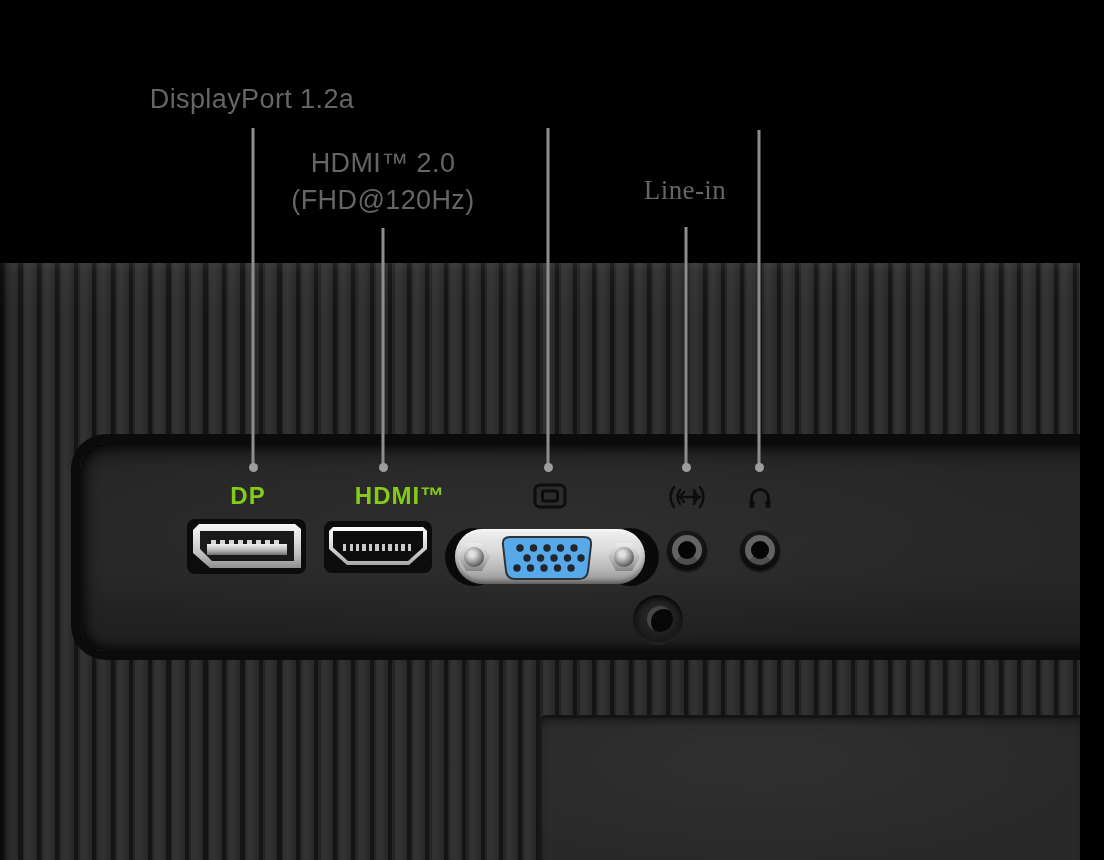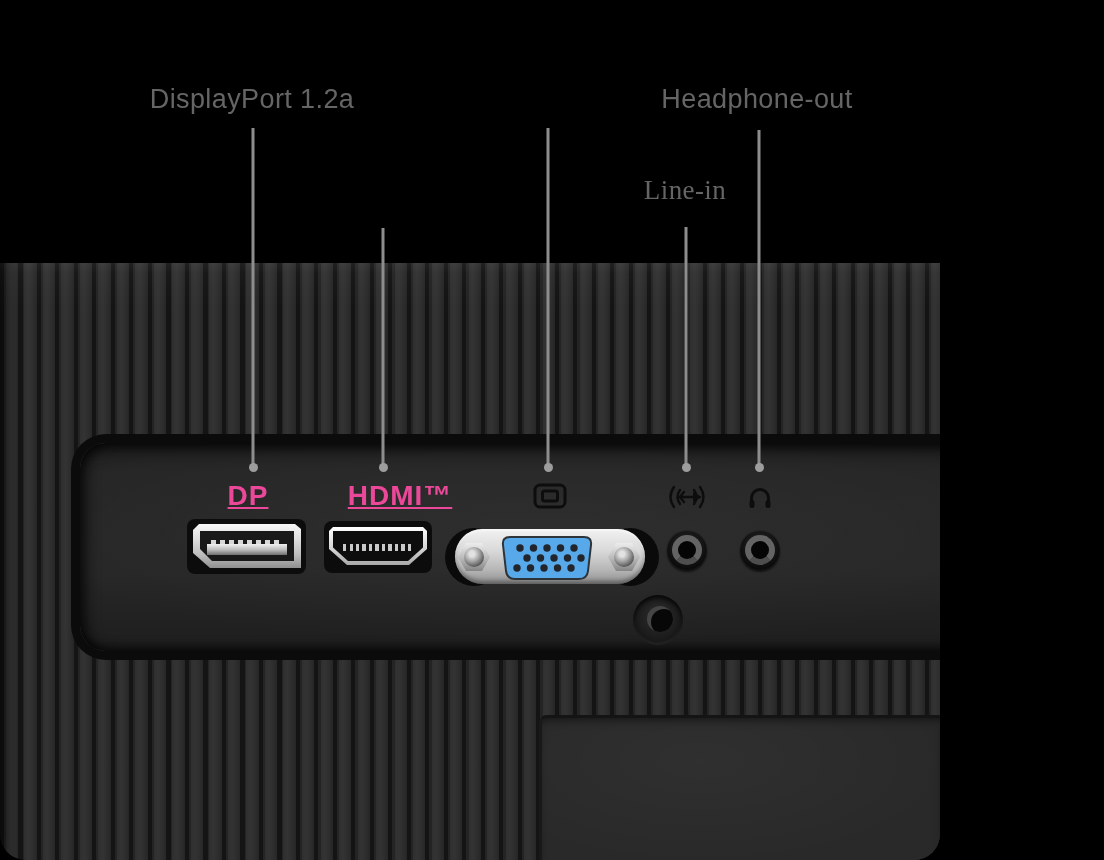--- a/index.html
+++ b/index.html
@@ -1,19 +1,18 @@
 <!DOCTYPE html>
 <html><head>
 <meta charset="utf-8">
 <style>
   html,body{margin:0;padding:0;background:#000;}
   .canvas{
-    position:relative;width:940px;height:860px;overflow:hidden;background:#000;
+    position:relative;width:1080px;height:860px;overflow:hidden;background:#000;
     font-family:"Liberation Sans", sans-serif;
-    border-radius:26px;
   }
   
   .ribs{
     position:absolute;left:0;top:263px;width:1104px;height:597px;
     background:
       linear-gradient(180deg, rgba(255,255,255,.06) 0px, rgba(255,255,255,.02) 10px, rgba(0,0,0,0) 46px),
       repeating-linear-gradient(90deg,
         #141414 0px, #141414 4px,
         #242424 4px, #242424 6px,
         #2f2f2f 6px, #333333 10px,
@@ -69,21 +68,21 @@
     width:9px;height:9px;border-radius:50%;background:#9d9d9d;
   }
   #lead-dp{left:253px;top:128px;height:336px;}
   #lead-hdmi{left:383px;top:228px;height:236px;}
   #lead-vga{left:548px;top:128px;height:336px;}
   #lead-linein{left:686px;top:227px;height:237px;}
   #lead-hp{left:759px;top:130px;height:334px;}
   
   .port-label{
     position:absolute;transform:translate(-50%,-50%);
-    color:#ec4899;font-size:28px;font-weight:700;letter-spacing:1px;z-index:4;white-space:nowrap;text-decoration:underline;
+    color:#84cc16;font-size:24px;font-weight:700;letter-spacing:1px;z-index:4;white-space:nowrap;
   }
   #plabel-dp{left:248px;top:496px;}
   #plabel-hdmi{left:400px;top:496px;}
   
   .panel-icon{position:absolute;z-index:4;}
   #icon-vga{left:533px;top:483px;}
   #icon-linein{left:668px;top:485px;}
   #icon-hp{left:748px;top:486px;}
   
   .dp-recess{position:absolute;left:187px;top:519px;width:119px;height:55px;background:#0c0c0c;border-radius:8px;z-index:3;}
@@ -173,23 +172,24 @@
 <div class="canvas">
 
   <div class="ribs"></div>
 
   <div class="io-panel"></div>
 
   <div class="bottom-box"></div>
 
   <div class="lbl" id="lbl-displayport">DisplayPort 1.2a</div>
   <div class="lbl lbl-2line" id="lbl-hdmi">
+    <div>HDMI™ 2.0</div>
+    <div>(FHD@120Hz)</div>
   </div>
   <div class="lbl" id="lbl-linein">Line-in</div>
-  <div class="lbl" id="lbl-headphone">Headphone-out</div>
 
   <div class="lead" id="lead-dp"></div>
   <div class="lead" id="lead-hdmi"></div>
   <div class="lead" id="lead-vga"></div>
   <div class="lead" id="lead-linein"></div>
   <div class="lead" id="lead-hp"></div>
 
   <div class="port-label" id="plabel-dp">DP</div>
   <div class="port-label" id="plabel-hdmi">HDMI™</div>
 

